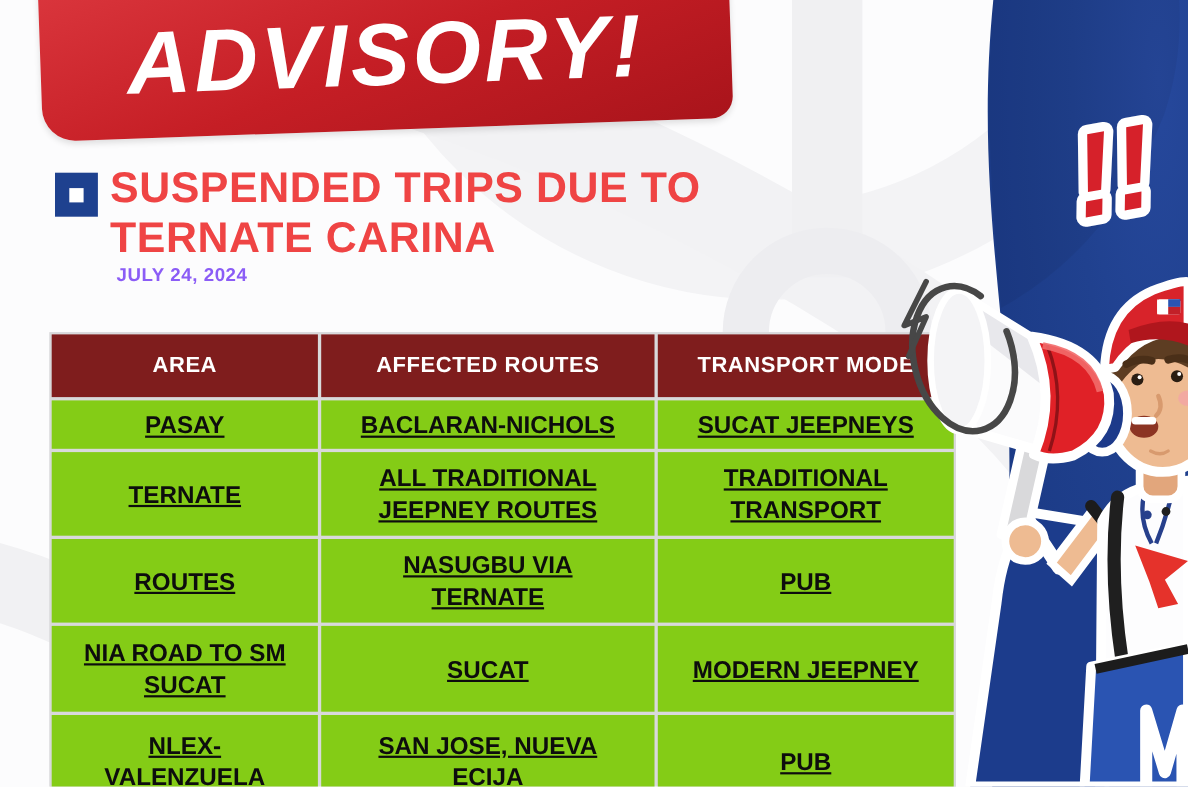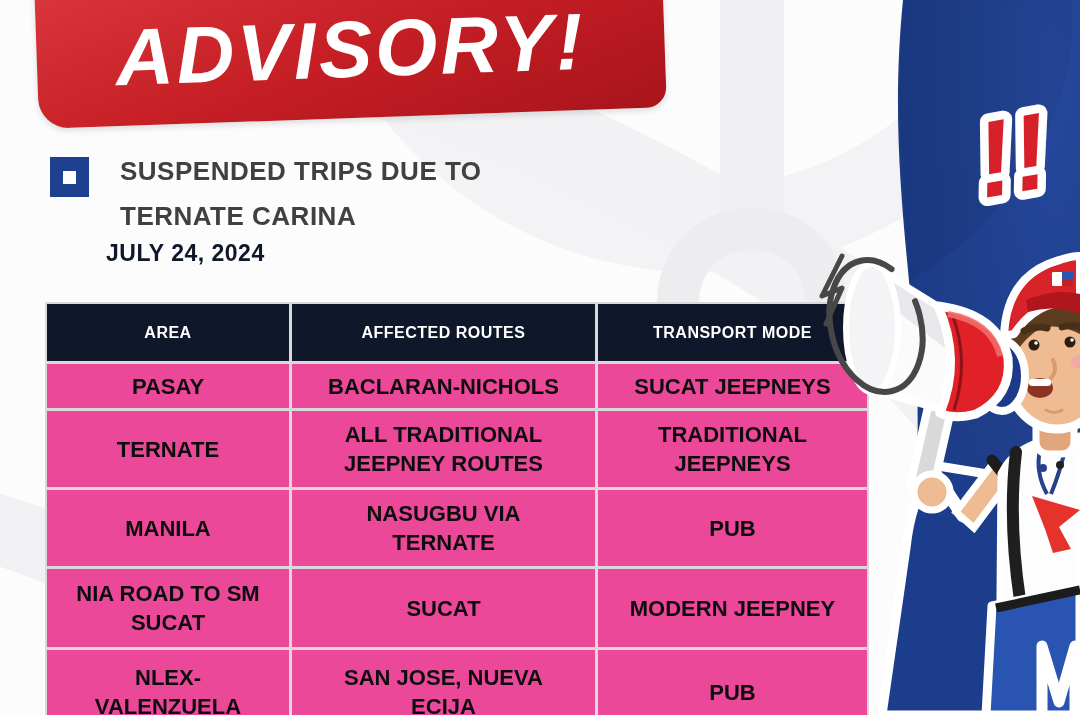--- a/index.html
+++ b/index.html
@@ -15,35 +15,35 @@
           border-radius:22px 22px 20px 30px;transform:rotate(-2deg);
           display:flex;align-items:flex-end;justify-content:center;
           box-shadow:0 3px 6px rgba(0,0,0,.12);}
   .banner span{font-size:80px;font-weight:bold;font-style:italic;color:#ffffff;
                letter-spacing:3px;line-height:1;padding-bottom:28px;white-space:nowrap;}
 
   
   .bullet{position:absolute;left:50px;top:157px;width:39px;height:40px;background:#1e418f;
           display:flex;align-items:center;justify-content:center;}
   .bullet i{display:block;width:13px;height:13px;background:#ffffff;}
-  .title{position:absolute;left:120px;top:149px;color:#404040;font-weight:bold;
-         font-size:26px;line-height:45px;letter-spacing:.5px;}
-  .date{position:absolute;left:106px;top:240px;color:#0f172a;font-weight:bold;
-        font-size:23px;letter-spacing:.5px;}
+  .title{position:absolute;left:100px;top:149px;color:#ef4444;font-weight:bold;
+         font-size:39px;line-height:45px;letter-spacing:.5px;}
+  .date{position:absolute;left:106px;top:240px;color:#8b5cf6;font-weight:bold;
+        font-size:17px;letter-spacing:.5px;}
 
   
   .adv-table{position:absolute;left:45px;top:302px;width:820px;
              display:grid;grid-template-columns:242px 303px 269px;
              grid-template-rows:57px 44px 76px 76px 78px 84px;
              gap:3px;background:#d9d9db;border:2px solid #d9d9db;}
-  .hcell{background:#0f172a;color:#ffffff;font-weight:bold;font-size:16px;
+  .hcell{background:#7f1d1d;color:#ffffff;font-weight:bold;font-size:20px;
          letter-spacing:.5px;display:flex;align-items:center;justify-content:center;}
-  .cell{background:#ec4899;color:#0d0d0d;font-weight:bold;font-size:22px;
+  .cell{background:#84cc16;color:#0d0d0d;font-weight:bold;font-size:22px;
         display:flex;align-items:center;justify-content:center;text-align:center;
-        line-height:29px;padding:0 26px;box-sizing:border-box;}
+        line-height:29px;padding:0 26px;box-sizing:border-box;text-decoration:underline;}
 </style>
 </head>
 <body>
 
 <svg class="layer z0" viewBox="0 0 1080 715" aria-hidden="true">
   <circle cx="700" cy="-130" r="360" fill="none" stroke="#f3f3f5" stroke-width="85"></circle>
   <path d="M 230 30 Q 560 110 840 300 Q 965 390 1005 490" fill="none" stroke="#f2f2f4" stroke-width="88"></path>
   <rect x="720" y="0" width="64" height="252" fill="#f0f0f2"></rect>
   <circle cx="752" cy="302" r="74" fill="none" stroke="#ededf0" stroke-width="42"></circle>
   <path d="M -40 520 Q 150 560 230 715" fill="none" stroke="#f1f1f3" stroke-width="70"></path>
@@ -78,23 +78,23 @@
   <div class="hcell">AREA</div>
   <div class="hcell">AFFECTED ROUTES</div>
   <div class="hcell">TRANSPORT MODE</div>
 
   <div class="cell">PASAY</div>
   <div class="cell">BACLARAN-NICHOLS</div>
   <div class="cell">SUCAT JEEPNEYS</div>
 
   <div class="cell">TERNATE</div>
   <div class="cell">ALL TRADITIONAL JEEPNEY ROUTES</div>
-  <div class="cell">TRADITIONAL JEEPNEYS</div>
+  <div class="cell">TRADITIONAL TRANSPORT</div>
 
-  <div class="cell">MANILA</div>
+  <div class="cell">ROUTES</div>
   <div class="cell">NASUGBU VIA TERNATE</div>
   <div class="cell">PUB</div>
 
   <div class="cell">NIA ROAD TO SM SUCAT</div>
   <div class="cell">SUCAT</div>
   <div class="cell">MODERN JEEPNEY</div>
 
   <div class="cell">NLEX-VALENZUELA</div>
   <div class="cell">SAN JOSE, NUEVA ECIJA</div>
   <div class="cell">PUB</div>

